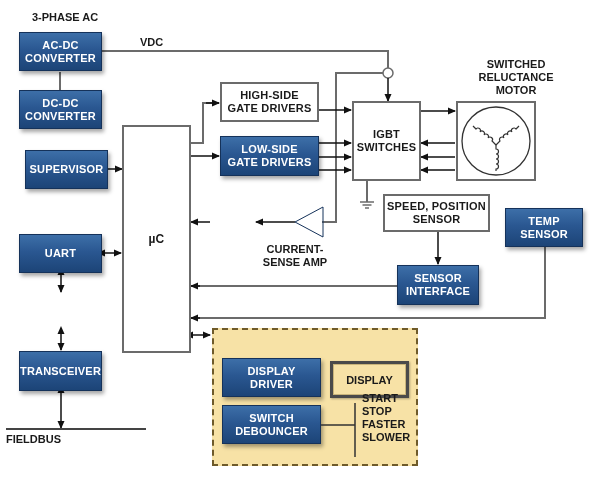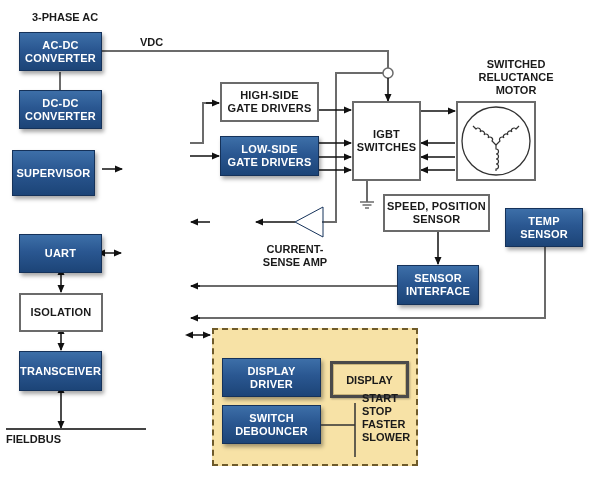--- a/index.html
+++ b/index.html
@@ -105,33 +105,33 @@
         <div>AC-DC</div>
         <div>CONVERTER</div>
       </div>
   </div>
   <div class="blk blue" style="left:19px; top:90px; width:83px; height:39px;">
     <div>
         <div>DC-DC</div>
         <div>CONVERTER</div>
       </div>
   </div>
-  <div class="blk blue" style="left:12px; top:150px; width:83px; height:46px;align-items:center;">
+  <div class="blk blue" style="left:25px; top:150px; width:83px; height:39px;align-items:center;">
     <div>SUPERVISOR</div>
   </div>
   <div class="blk blue" style="left:19px; top:234px; width:83px; height:39px;">
     <div>UART</div>
   </div>
-  <div class="blk white" style="left:19px; top:293px; width:84px; height:39px;">
-    <div>ISOLATION</div>
-  </div>
   <div class="blk blue" style="left:19px; top:351px; width:83px; height:40px;">
     <div>TRANSCEIVER</div>
   </div>
 
+  <div class="blk white" style="left:122px; top:125px; width:69px; height:228px;">
+    <div style="font-size:12px;">µC</div>
+  </div>
 
   <div class="blk white" style="left:220px; top:82px; width:99px; height:40px;">
     <div>
         <div>HIGH-SIDE</div>
         <div>GATE DRIVERS</div>
       </div>
   </div>
   <div class="blk blue" style="left:220px; top:136px; width:99px; height:40px;">
     <div>
         <div>LOW-SIDE</div>

